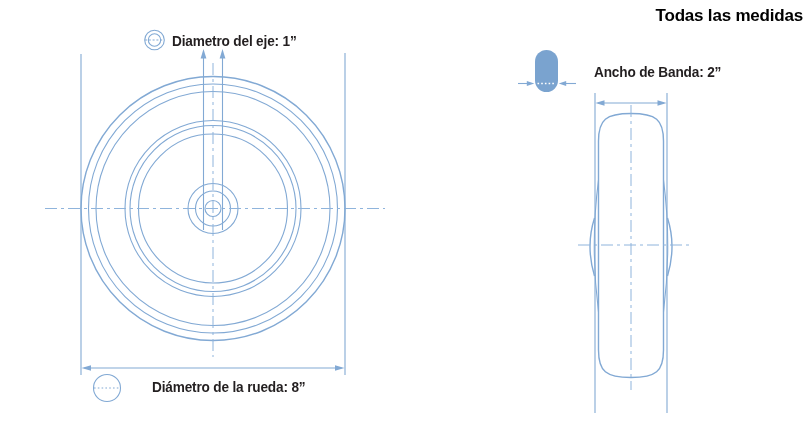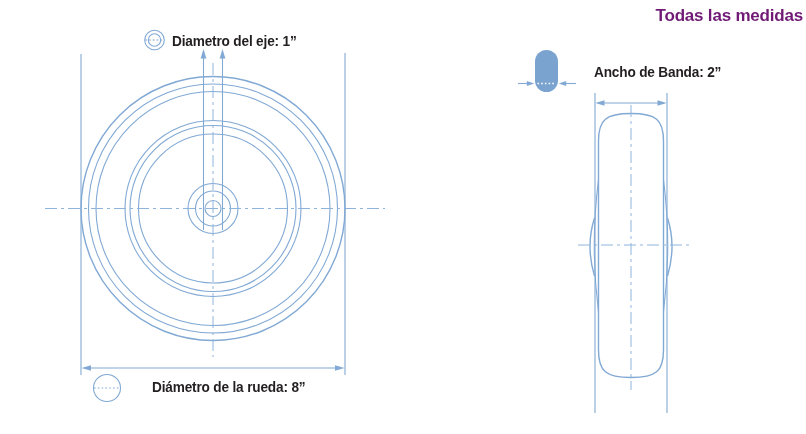--- a/index.html
+++ b/index.html
@@ -14,21 +14,21 @@
   .cl{stroke:#8FB4DC;fill:none;stroke-width:1px;stroke-dasharray:12 4 3 4;}
   .dot{stroke:#82A9D4;fill:none;stroke-width:1.2px;stroke-dasharray:1.6 2.2;}
   .ah{fill:#82A9D4;stroke:none;}
   .lbl{
     position:absolute;font-weight:bold;font-size:15.5px;line-height:16px;
     color:#231F20;letter-spacing:-0.2px;white-space:nowrap;
     transform:scaleX(.88);transform-origin:left center;
   }
   .note{
     position:absolute;top:8px;right:3px;text-align:right;font-weight:bold;
-    font-size:17px;line-height:16.5px;color:#701a75;letter-spacing:-0.2px;
+    font-size:17px;line-height:16.5px;color:#000000;letter-spacing:-0.2px;
   }
 </style>
 </head>
 <body>
 
 <div class="canvas">
 
   <svg width="806" height="434" viewBox="0 0 806 434">
 
     <g>

